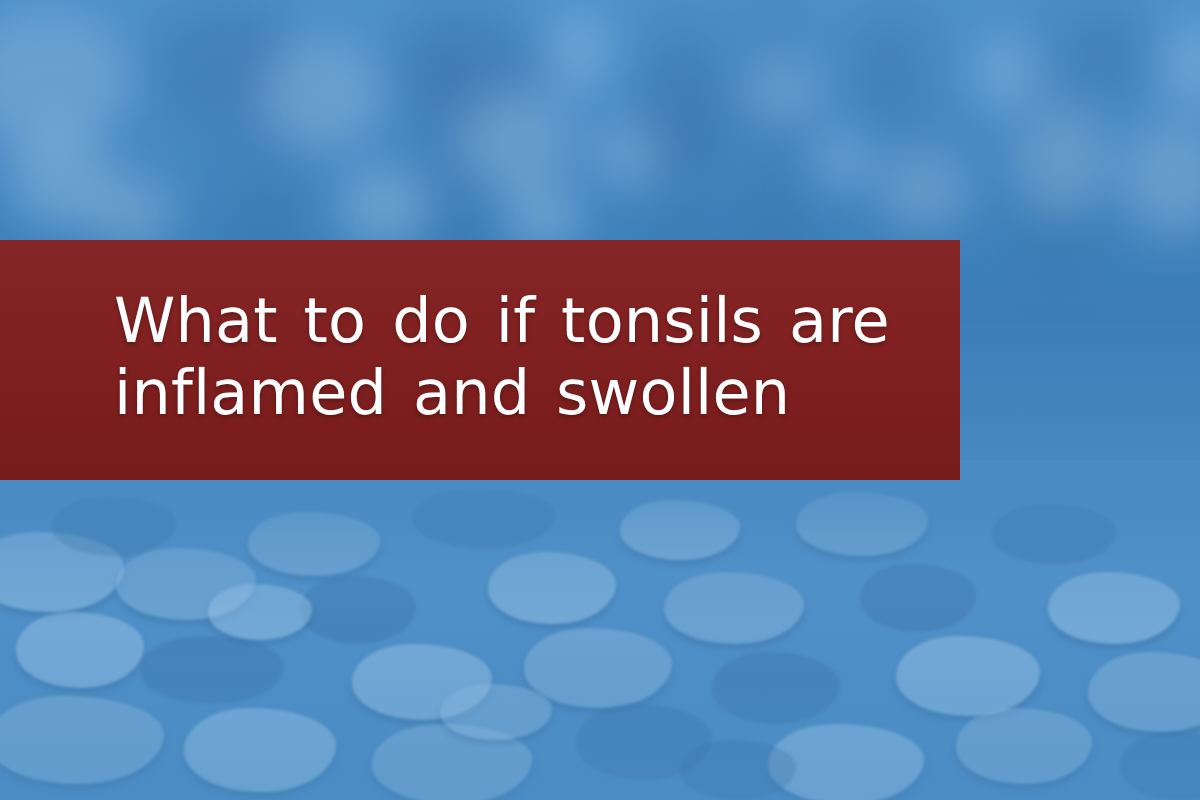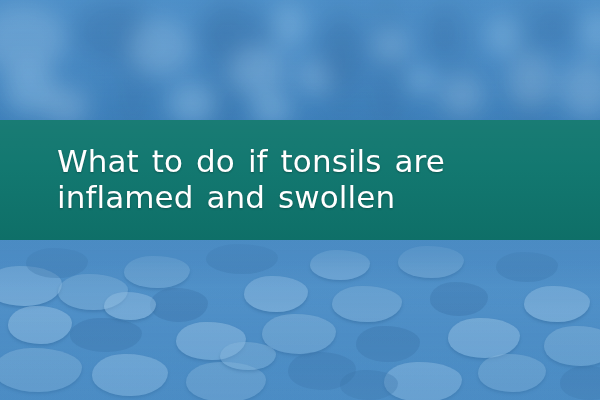--- a/index.html
+++ b/index.html
@@ -117,23 +117,23 @@
       rgba(92, 160, 211, .10) 30%,
       rgba(92, 160, 211, .10) 62%,
       rgba(92, 160, 211, .26) 100%);
   }
 
   
   .title-band {
     position: absolute;
     left: 0;
     top: 120px;
-    width: 600px;
+    width: 480px;
     height: 120px;
-    background: #0f766e;
+    background: #7f1d1d;
     box-sizing: border-box;
     display: flex;
     align-items: center;
   }
   .title-band-sheen {
     position: absolute;
     inset: 0;
     background: linear-gradient(180deg,
       rgba(255,255,255,.045) 0%,
       rgba(255,255,255,.015) 40%,

